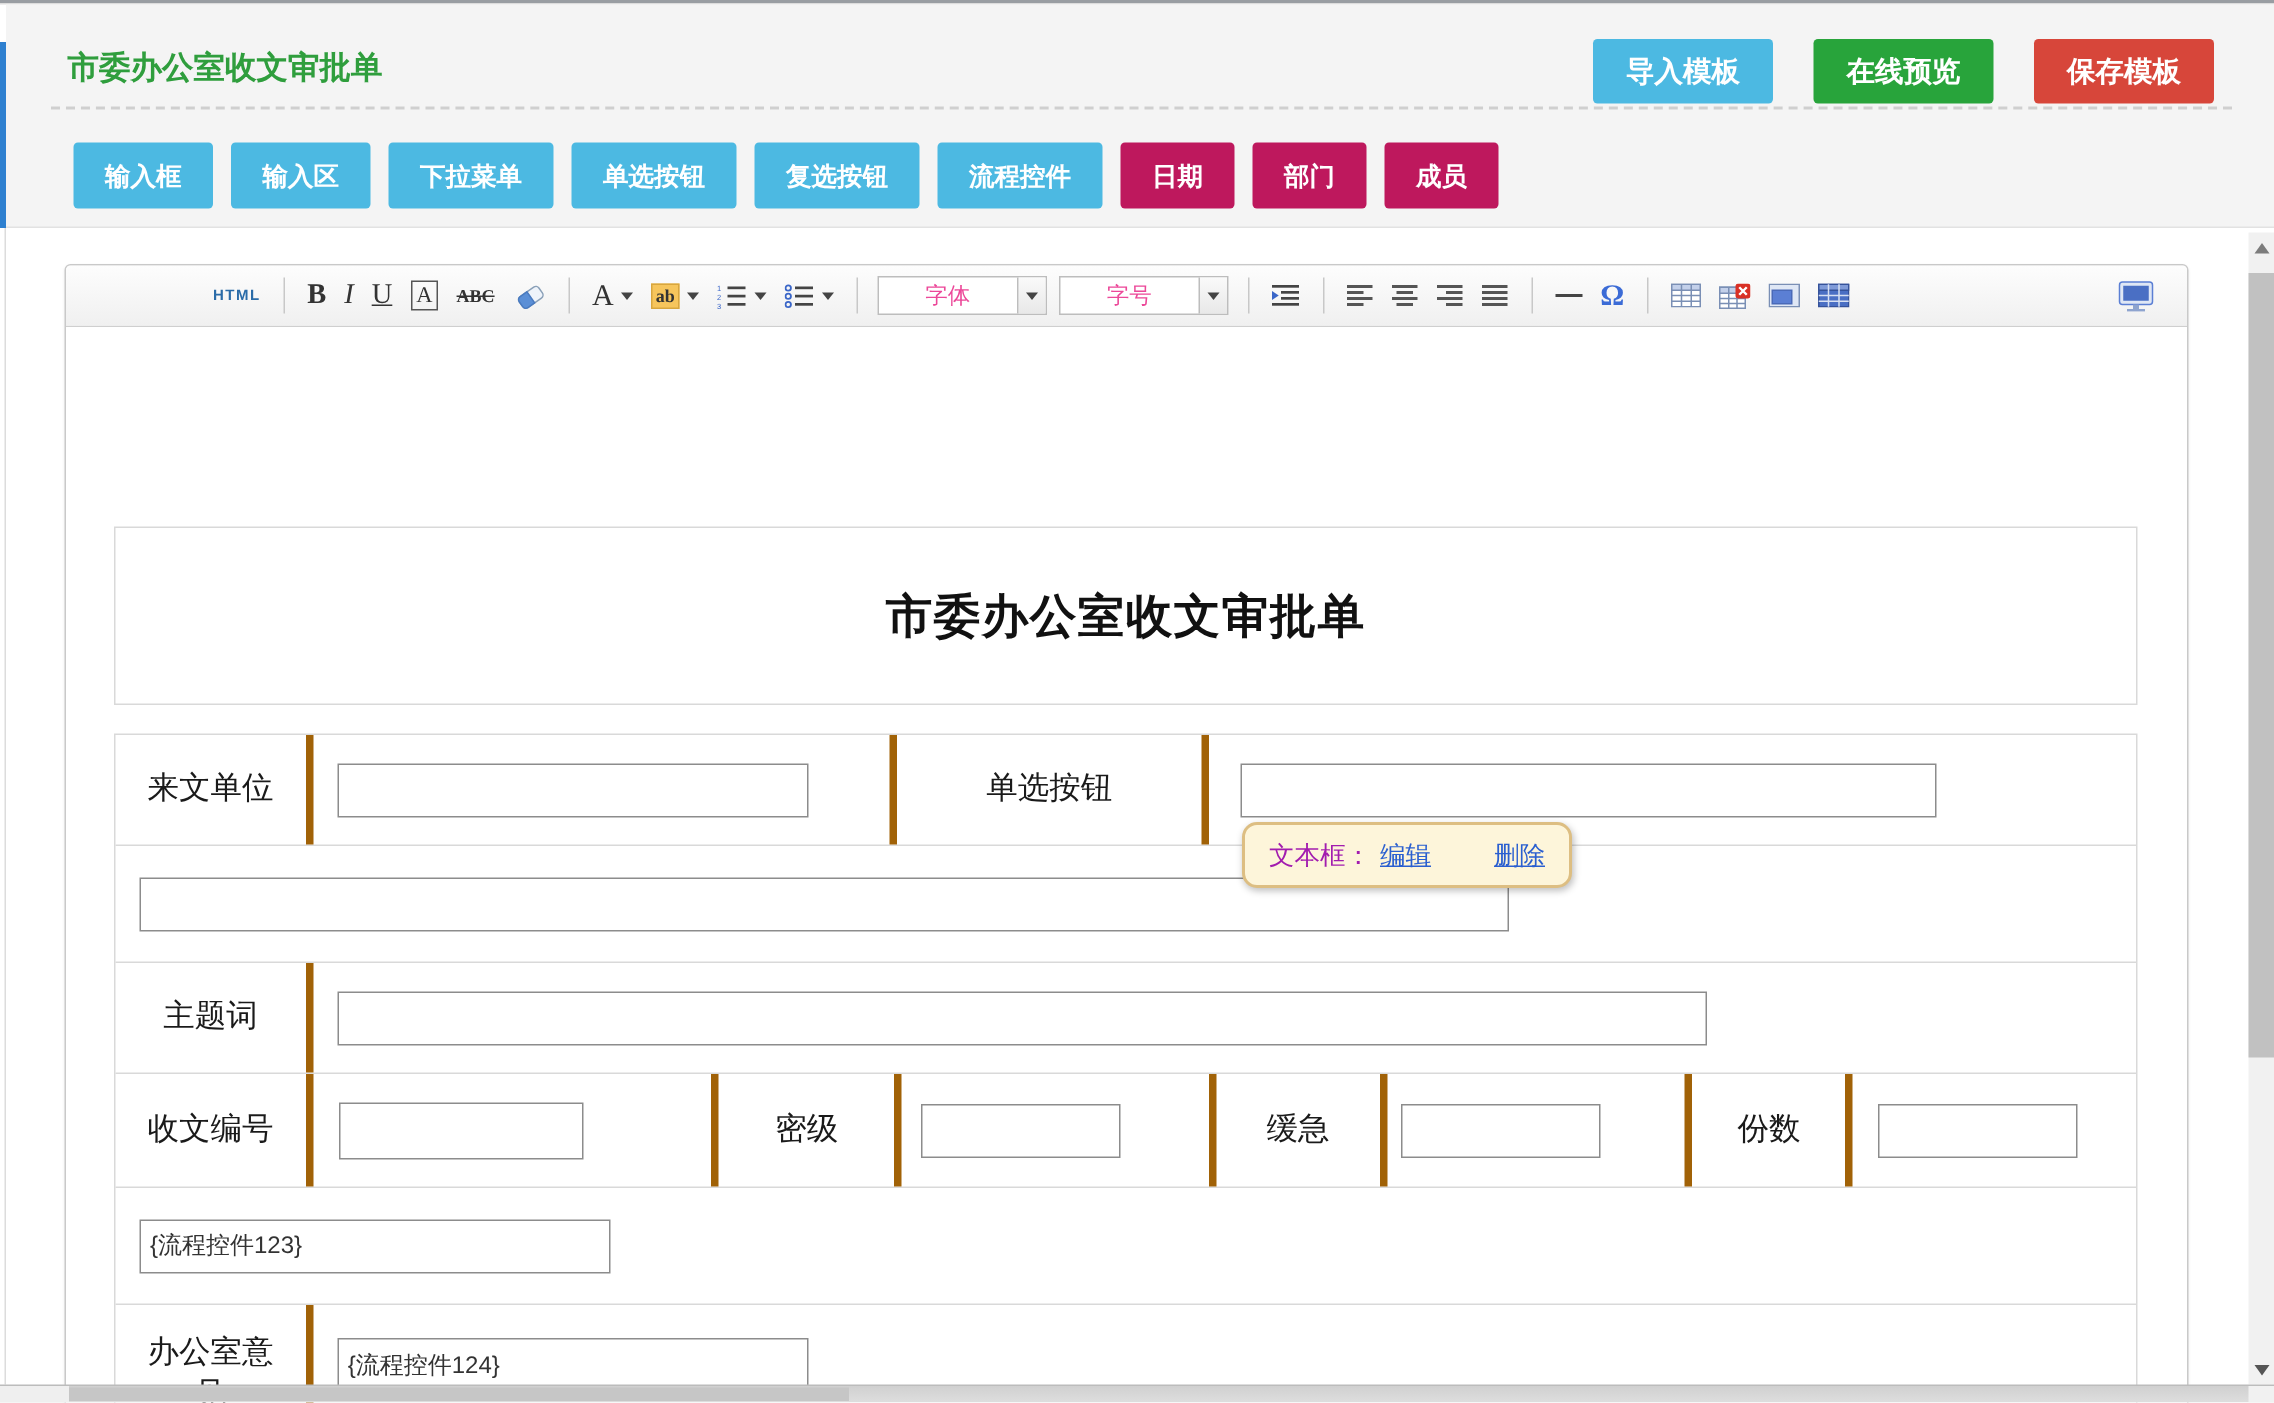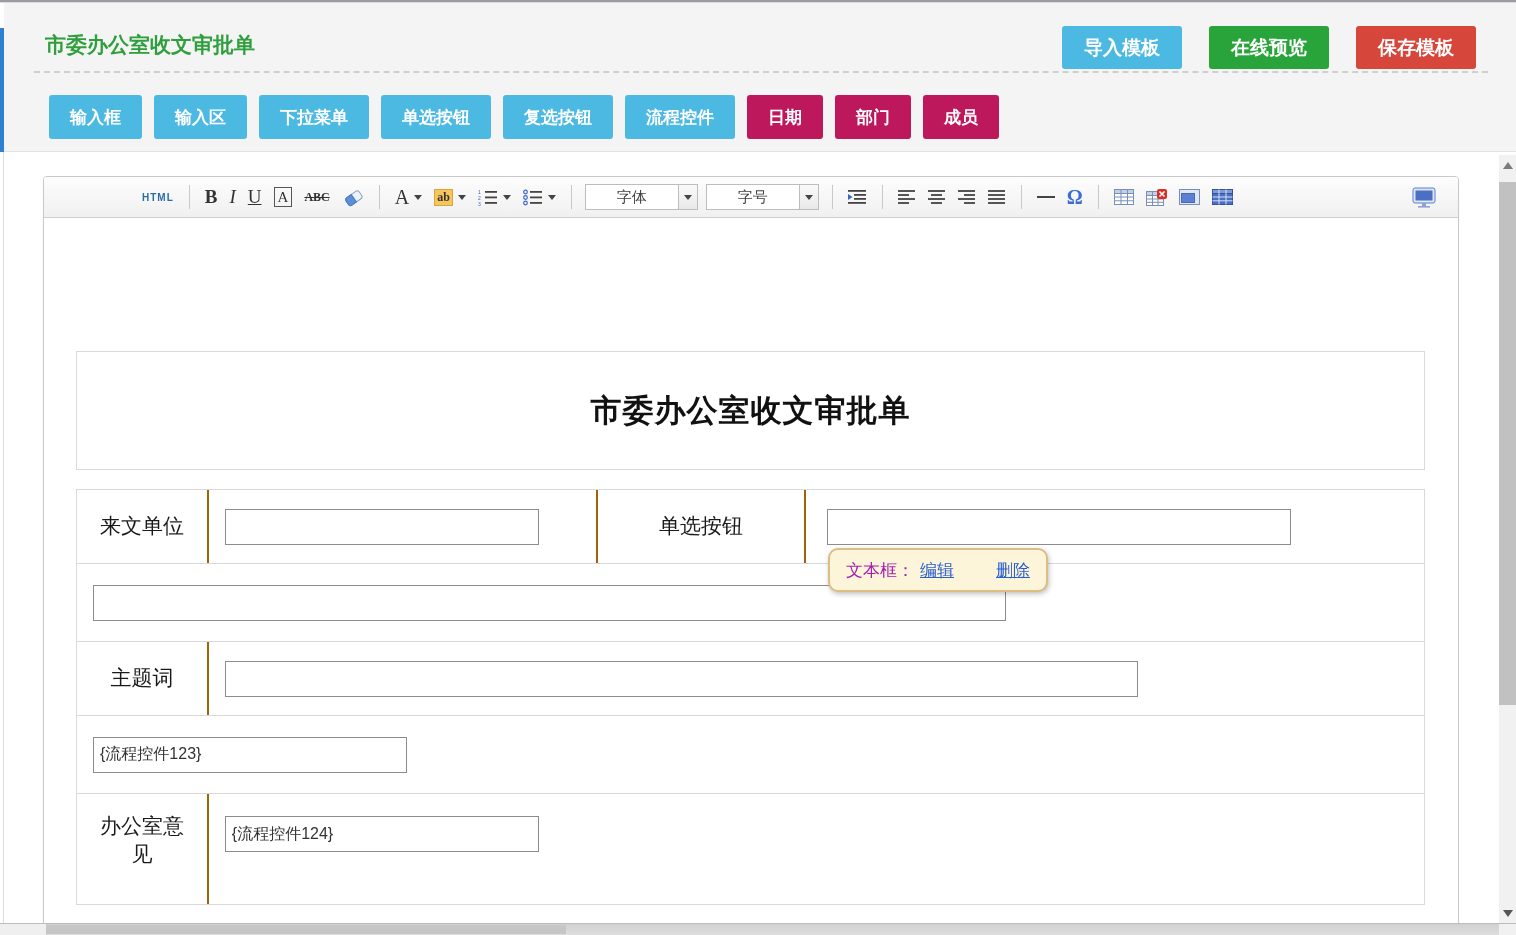--- a/index.html
+++ b/index.html
@@ -55,38 +55,38 @@
     padding:0 3px; height:20px; display:flex; align-items:center; }
   .tb-strike { font-family:"Liberation Serif", serif; font-size:12px; text-decoration:line-through; font-weight:bold; }
   .tb-fontcolor { font-family:"Liberation Serif", serif; font-size:20px; }
   .caret { width:0; height:0; border-left:4px solid transparent; border-right:4px solid transparent;
     border-top:5px solid #444; margin-left:5px; }
   .tb-highlight-box { background:#f6c55c; border:1px solid #d8a63e; font-family:"Liberation Serif", serif;
     font-size:12px; font-weight:bold; padding:0 2px; color:#333; position:relative; }
   .tb-select { display:flex; align-items:stretch; height:26px; border:1px solid #bdbdbd; background:#fff;
     margin:0 4px; cursor:pointer; }
   .tb-select .sel-label { width:92px; display:flex; align-items:center; justify-content:center;
-    color:#404040; font-family:"Liberation Serif", serif; font-size:15px; }
+    color:#ec4899; font-family:"Liberation Serif", serif; font-size:15px; }
   .tb-select .sel-btn { width:19px; border-left:1px solid #bdbdbd; display:flex; align-items:center;
     justify-content:center; background:linear-gradient(#fafafa,#e8e8e8); }
   .tb-omega { color:#3b6bd6; font-size:20px; font-weight:bold; font-family:"Liberation Serif", serif; }
   .tb-hr { width:18px; height:2px; background:#444; }
   .tb-monitor { position:absolute; right:16px; top:5px; }
   .svgi { display:block; }
 
   
   .doc-title-box { position:absolute; left:32px; top:174px; width:1349px; height:119px;
     border:1px solid #d9d9d9; display:flex; align-items:center; justify-content:center; }
   .doc-title { font-size:31px; font-weight:bold; color:#111; letter-spacing:1px; }
 
   .form-table { position:absolute; left:32px; top:312px; width:1349px;
     border:1px solid #d9d9d9; background:#fff; }
   .frow { display:flex; border-bottom:1px solid #d9d9d9; }
   .fcell { display:flex; align-items:center; }
-  .fcell.b-r { border-right:2px solid #a16207; }
+  .fcell.b-r { border-right:5px solid #a16207; }
   .cell-label { justify-content:center; font-size:21px; color:#1a1a1a; text-align:center; }
   .cell-label span { display:inline-block; max-width:4.6em; line-height:1.35; }
   .finput { border:1px solid #8c8c8c; background:#fff; height:36px; font-size:16px;
     color:#333; padding:0 6px; font-family:"Liberation Sans", sans-serif; }
 
   
   .tooltip { position:absolute; left:828px; top:548px; z-index:30; height:44px;
     background:#fdf5da; border:2px solid #ddbe82; border-radius:10px;
     box-shadow:1px 2px 5px rgba(0,0,0,0.25); display:flex; align-items:center; padding:0 16px; }
   .tooltip .tip-prefix { font-family:"Liberation Serif", serif; font-size:17px; color:#a21caf; }
@@ -341,20 +341,46 @@
 
     <div class="frow" style="height:74px;">
       <div class="fcell cell-label b-r" style="width:132px;">
           <span>主题词</span>
         </div>
       <div class="fcell" style="width:1217px; padding-left:16px;">
         <input class="finput" style="width: 913px;" value="">
       </div>
     </div>
 
+    <div class="frow" style="height:76px;">
+      <div class="fcell cell-label b-r" style="width:132px;">
+          <span>收文编号</span>
+        </div>
+      <div class="fcell b-r" style="width:271px; padding-left:17px;">
+        <input class="finput" style="width: 163px; height: 38px;" value="">
+      </div>
+      <div class="fcell cell-label b-r" style="width:122px;">
+          <span>密级</span>
+        </div>
+      <div class="fcell b-r" style="width:210px; padding-left:13px;">
+        <input class="finput" style="width: 133px;" value="">
+      </div>
+      <div class="fcell cell-label b-r" style="width:114px;">
+          <span>缓急</span>
+        </div>
+      <div class="fcell b-r" style="width:204px; padding-left:9px;">
+        <input class="finput" style="width: 133px;" value="">
+      </div>
+      <div class="fcell cell-label b-r" style="width:107px;">
+          <span>份数</span>
+        </div>
+      <div class="fcell" style="width:189px; padding-left:17px;">
+        <input class="finput" style="width: 133px;" value="">
+      </div>
+    </div>
 
     <div class="frow" style="height:78px;">
       <div class="fcell" style="width:1217px; padding-left:16px;">
         <input class="finput" style="width: 314px;" value="{流程控件123}">
       </div>
     </div>
 
     <div class="frow" style="height:110px; border-bottom:none;">
       <div class="fcell cell-label b-r" style="width:132px; align-items:flex-start; padding-top:18px;">
           <span>办公室意见</span>

